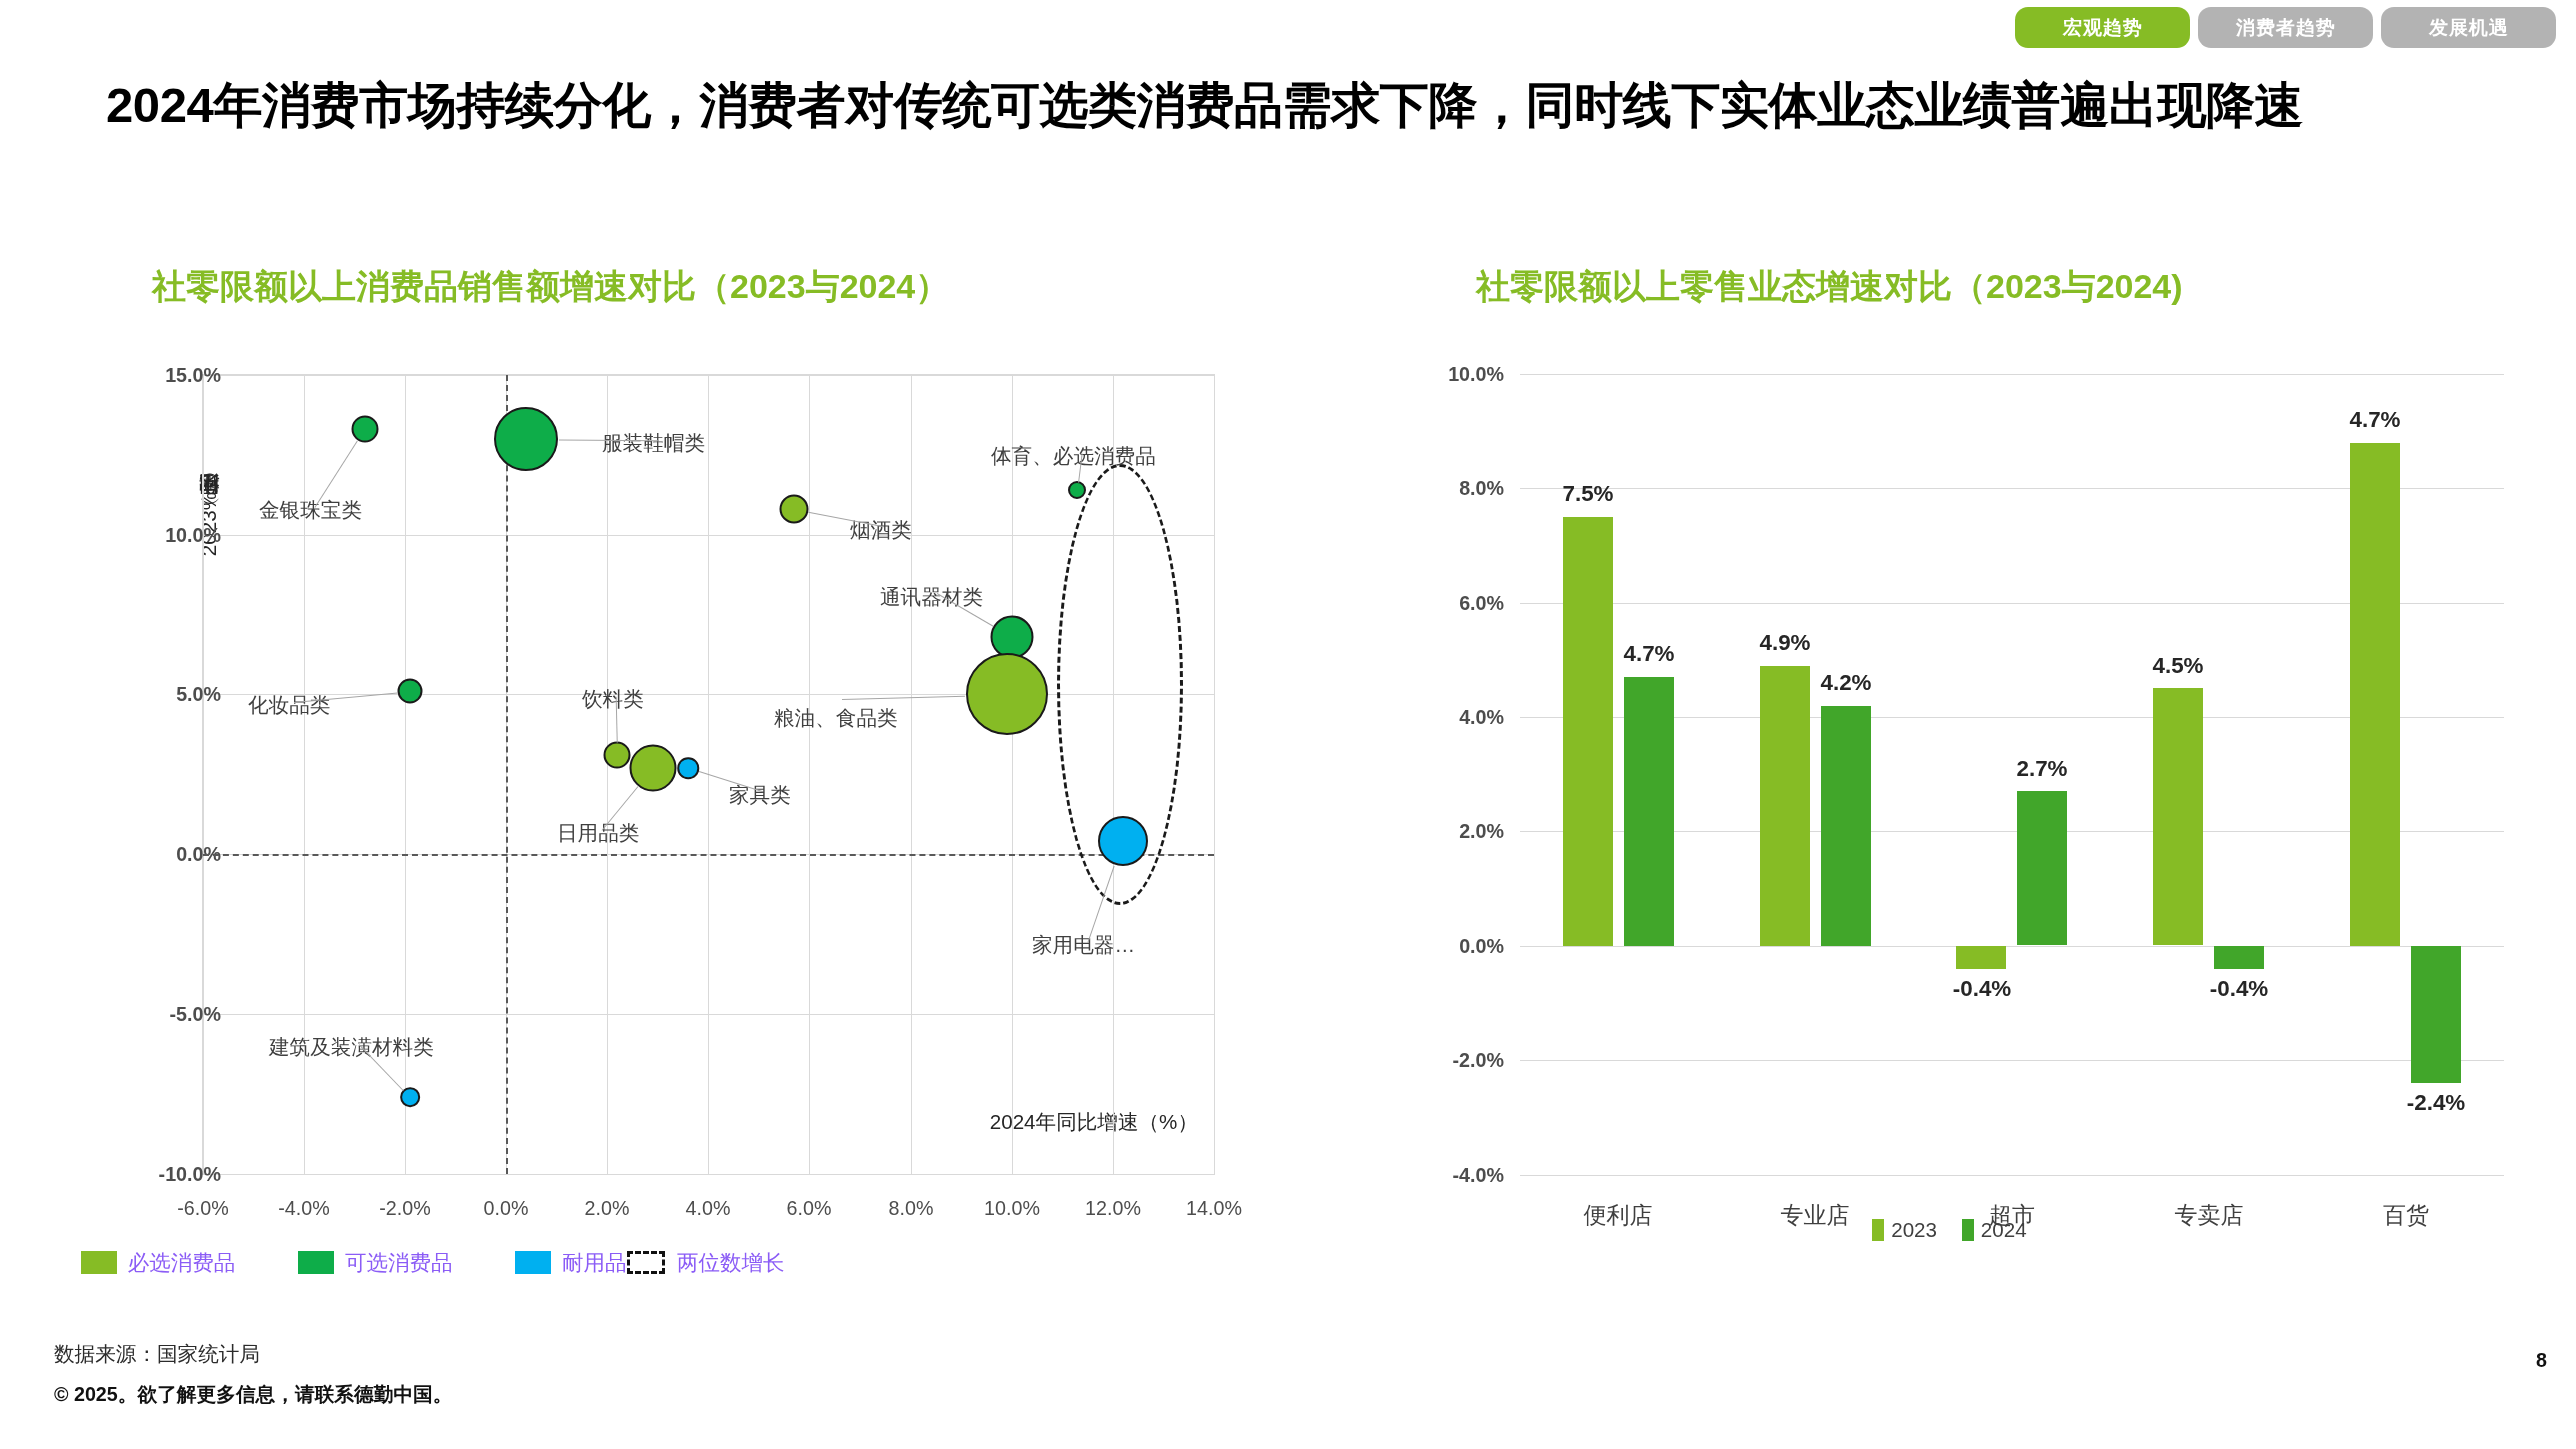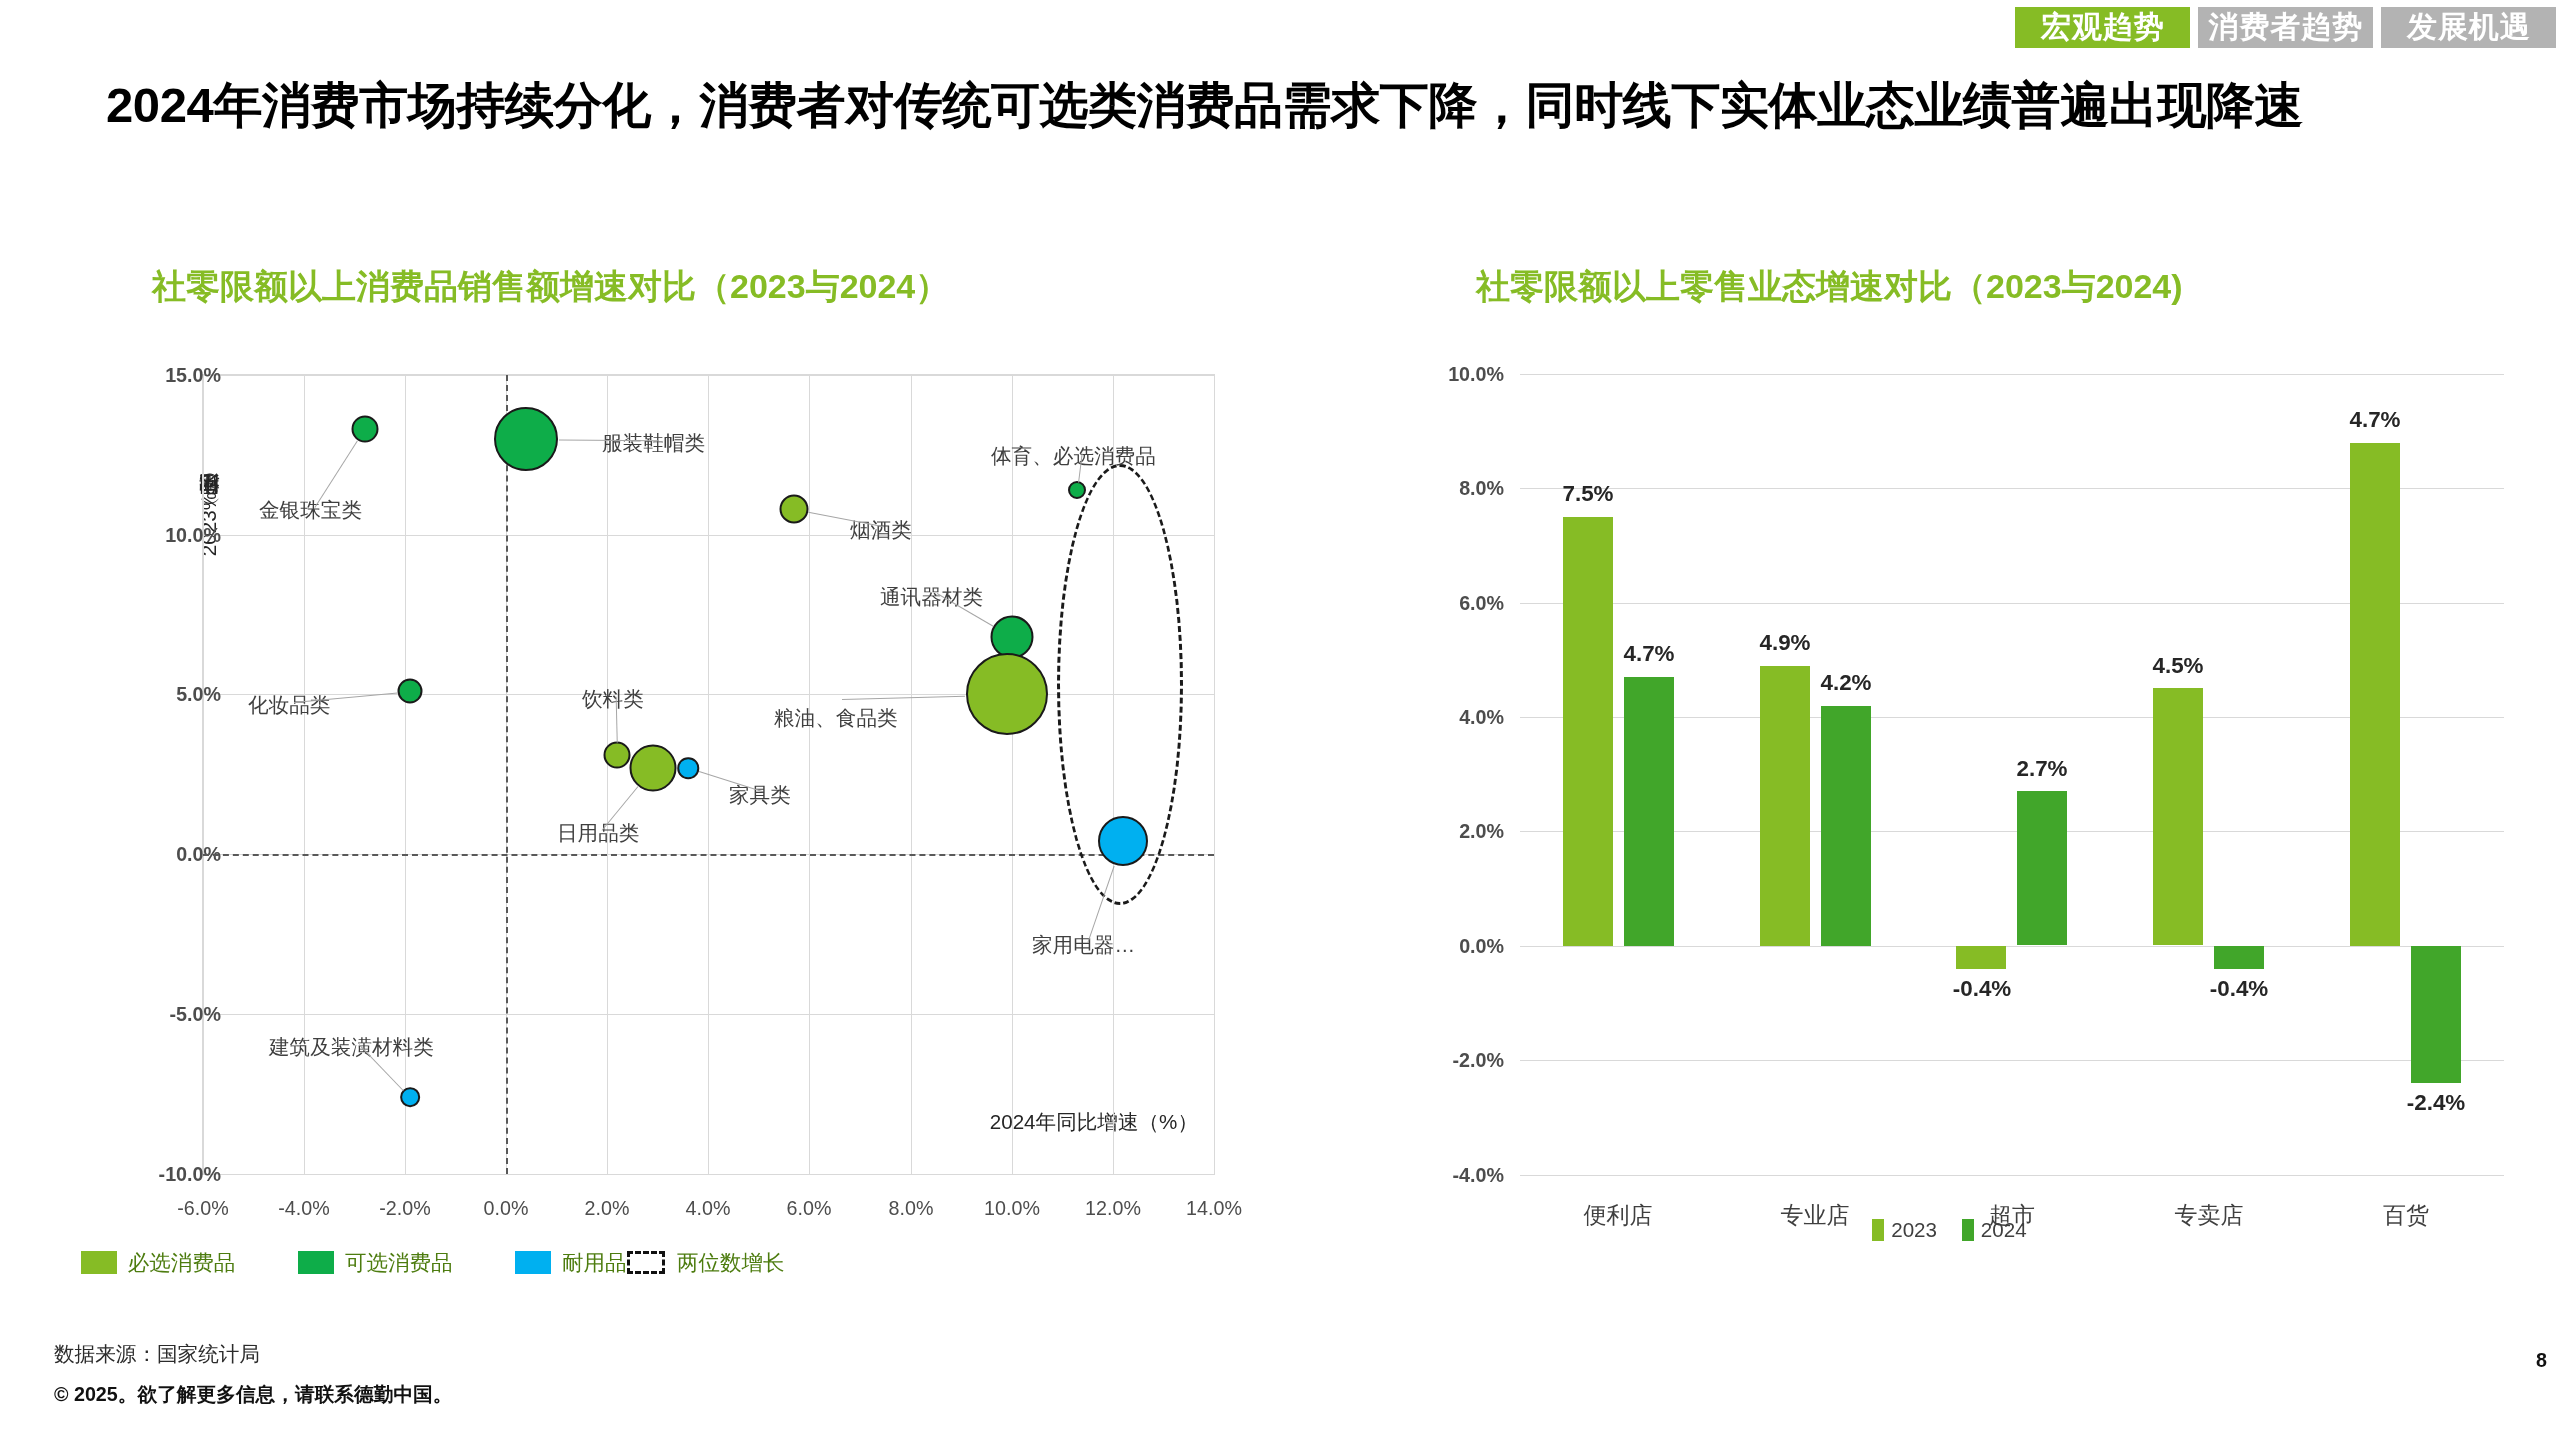--- a/index.html
+++ b/index.html
@@ -14,23 +14,24 @@
   }
 
   
   #nav-tabs {
     position: absolute; top: 7.2px; right: 19.7px;
     display: flex; gap: 8px;
   }
   .nav-tab {
     height: 41px; min-width: 175px;
     display: flex; align-items: center; justify-content: center;
-    color: #ffffff; font-size: 30px; font-weight: 600;
+    color: #ffffff; font-size: 19px; font-weight: 600;
     letter-spacing: 0.9px;
     background: #b3b3b3;
+    border-radius: 13px;
   }
   .nav-tab.active { background: #86bc25; }
 
   
   #page-title {
     position: absolute; left: 106px; top: 73px; width: 2343px;
     font-size: 49px; font-weight: 700; color: #000000;
     line-height: 1.33; letter-spacing: -0.4px;
   }
 
@@ -126,21 +127,21 @@
   .legend-row { display: flex; align-items: center; }
   .legend-row.r1 { gap: 0; }
   .lg-item { display: flex; align-items: center; }
   .lg-swatch {
     width: 36px; height: 23px; margin-right: 10.7px;
   }
   .lg-dashbox {
     width: 38px; height: 23px; margin-right: 12.5px;
     border: 3.6px dashed #111111; box-sizing: border-box;
   }
-  .lg-text { font-size: 21.5px; color: #4d7c0f; }
+  .lg-text { font-size: 21.5px; color: #8b5cf6; }
   .lg-circle {
     width: 39px; height: 50px; border: 3.6px solid #000;
     border-radius: 50%; margin-right: 12.5px; box-sizing: border-box;
   }
   .legend-row.r2 { margin-top: 5.4px; }
   #source-note {
     position: absolute; left: 54px; top: 1340px;
     font-size: 20.6px; color: #2b2b2b;
   }
   #copyright-note {

